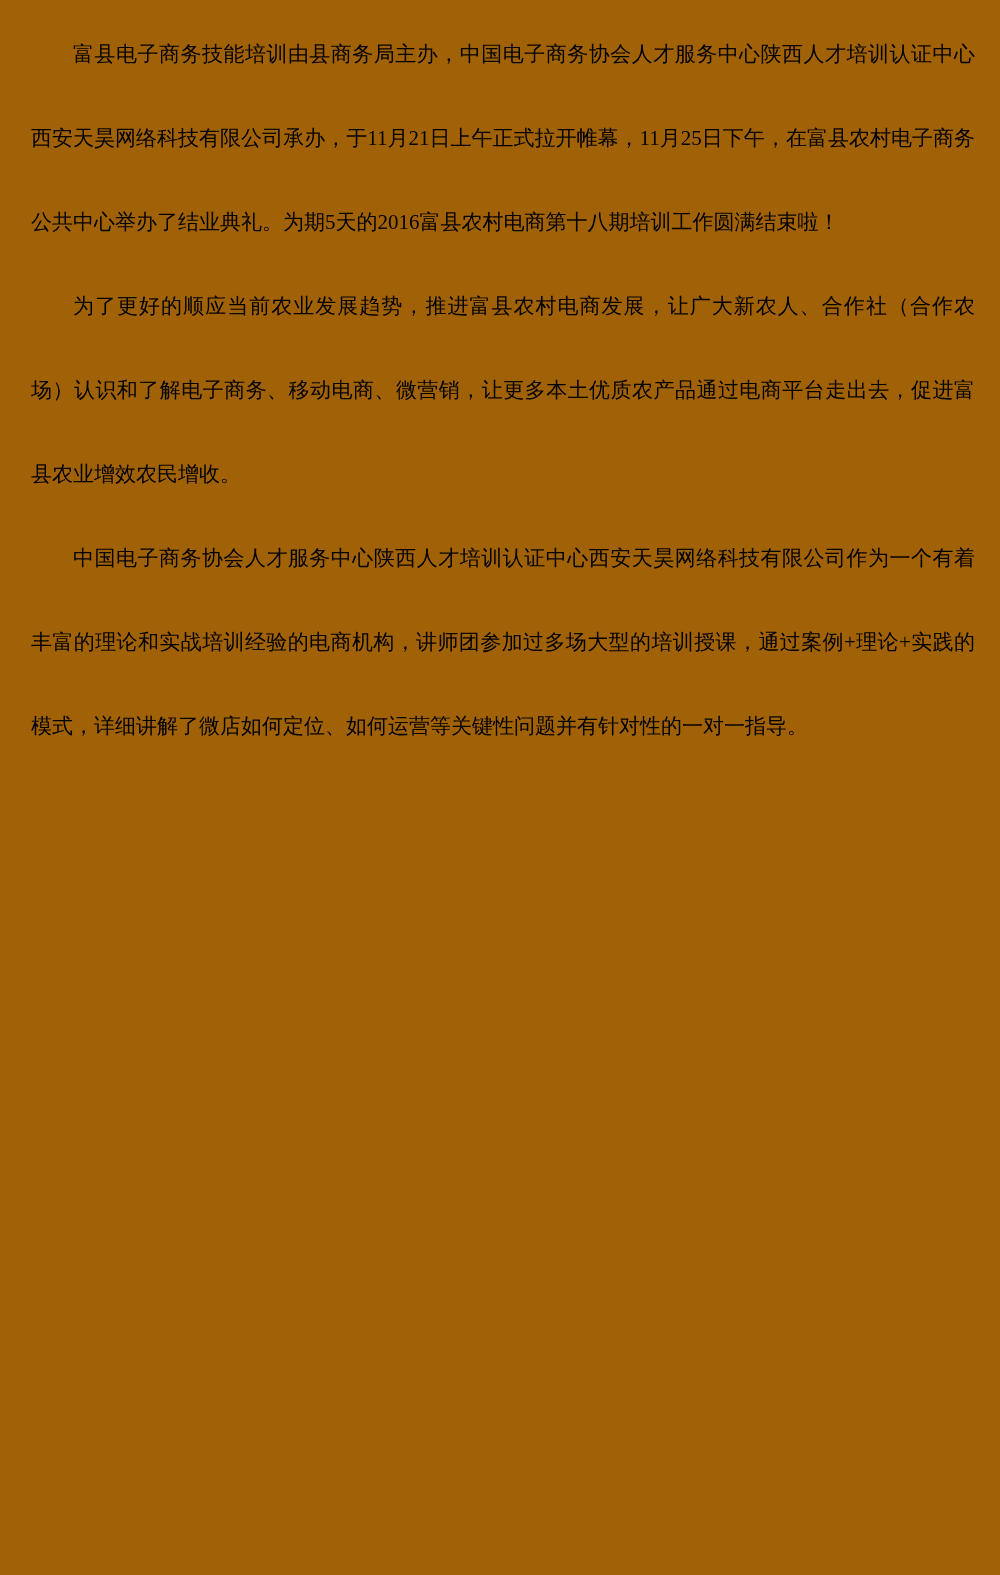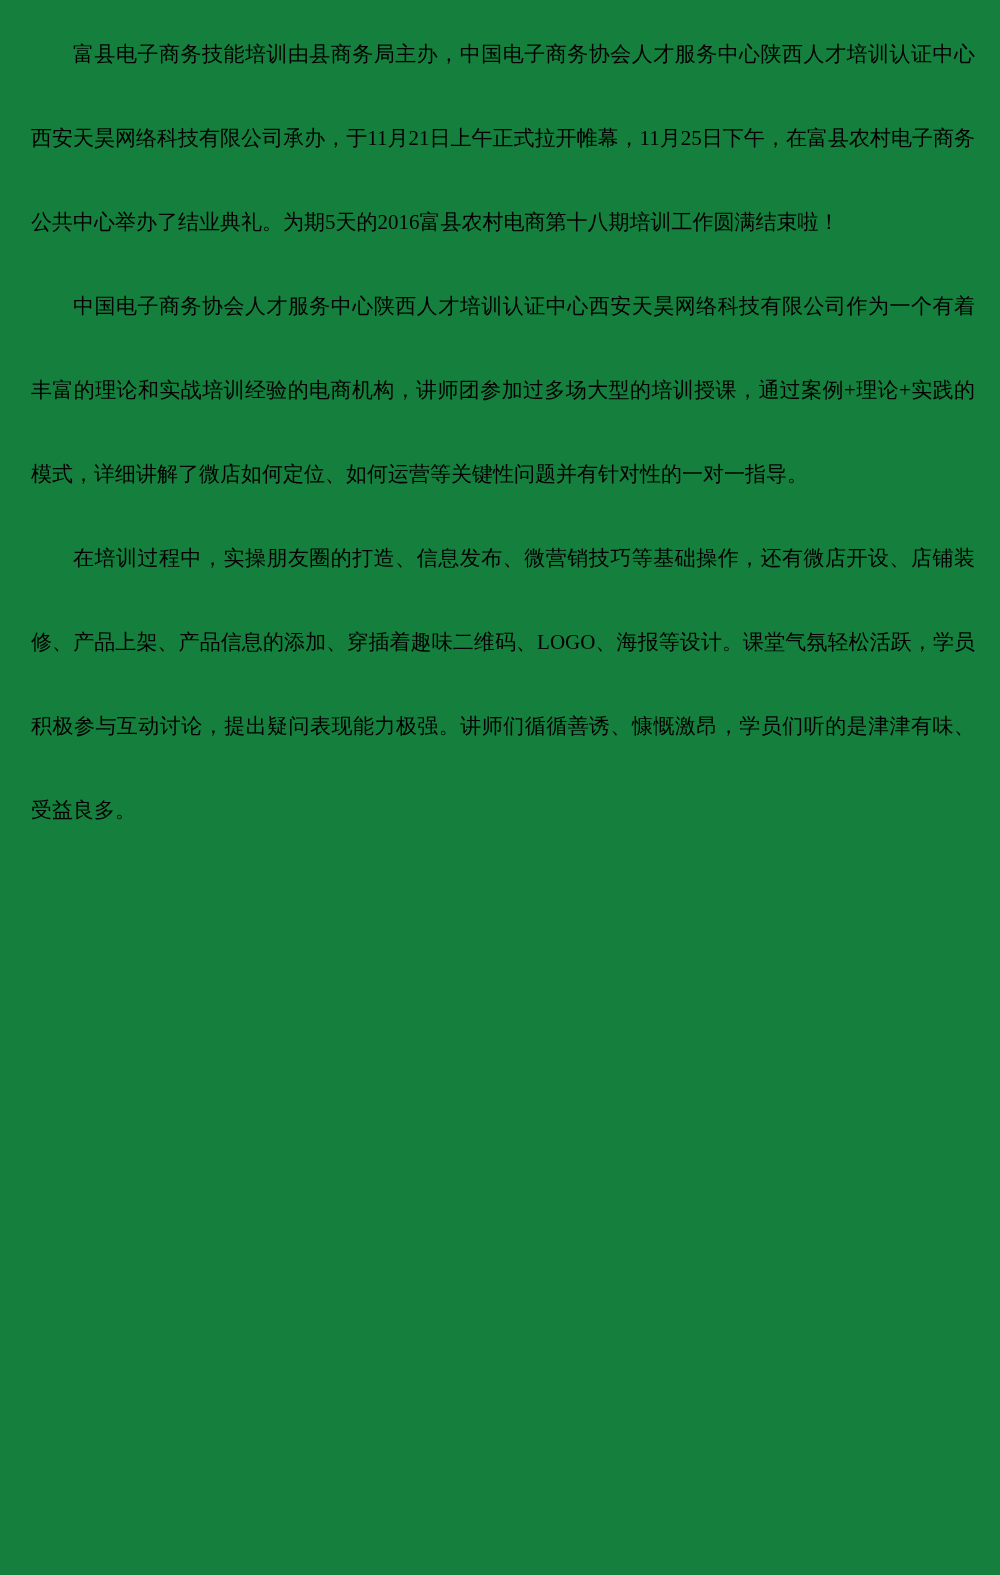--- a/index.html
+++ b/index.html
@@ -4,21 +4,21 @@
 <style>
   html, body {
     margin: 0;
     padding: 0;
     background: #ffffff;
   }
   .page {
     position: relative;
     width: 1000px;
     height: 1575px;
-    background: #15803d;
+    background: #a16207;
     box-sizing: border-box;
     padding: 12px 25px 16px 31px;
     overflow: hidden;
   }
   .para {
     margin: 0;
     font-family: "Liberation Serif", "DejaVu Serif", serif;
     font-size: 21px;
     line-height: 84px;
     color: #000000;
@@ -26,15 +26,15 @@
     text-justify: inter-ideograph;
     text-indent: 2em;
     word-break: break-all;
   }
 </style>
 </head>
 <body>
 
 <div class="page">
   <p class="para">富县电子商务技能培训由县商务局主办，中国电子商务协会人才服务中心陕西人才培训认证中心西安天昊网络科技有限公司承办，于11月21日上午正式拉开帷幕，11月25日下午，在富县农村电子商务公共中心举办了结业典礼。为期5天的2016富县农村电商第十八期培训工作圆满结束啦！</p>
+  <p class="para">为了更好的顺应当前农业发展趋势，推进富县农村电商发展，让广大新农人、合作社（合作农场）认识和了解电子商务、移动电商、微营销，让更多本土优质农产品通过电商平台走出去，促进富县农业增效农民增收。</p>
   <p class="para">中国电子商务协会人才服务中心陕西人才培训认证中心西安天昊网络科技有限公司作为一个有着丰富的理论和实战培训经验的电商机构，讲师团参加过多场大型的培训授课，通过案例+理论+实践的模式，详细讲解了微店如何定位、如何运营等关键性问题并有针对性的一对一指导。</p>
-  <p class="para">在培训过程中，实操朋友圈的打造、信息发布、微营销技巧等基础操作，还有微店开设、店铺装修、产品上架、产品信息的添加、穿插着趣味二维码、LOGO、海报等设计。课堂气氛轻松活跃，学员积极参与互动讨论，提出疑问表现能力极强。讲师们循循善诱、慷慨激昂，学员们听的是津津有味、受益良多。</p>
 </div>
 
 </body></html>

